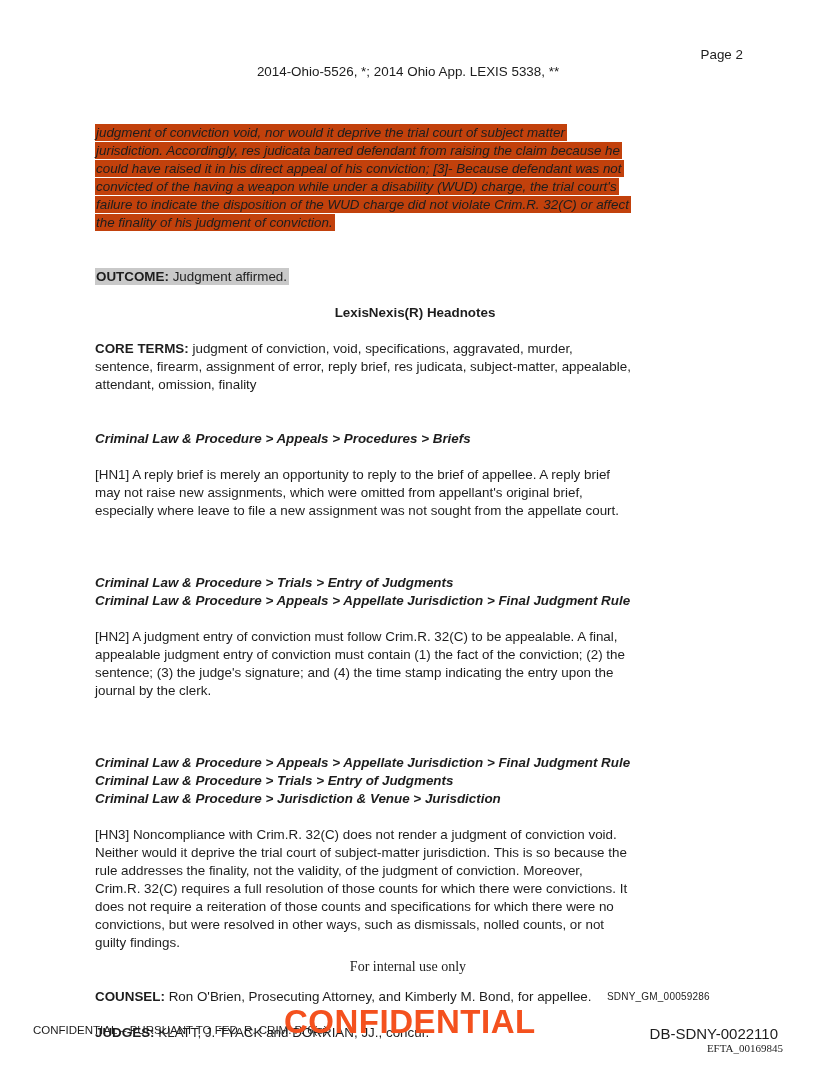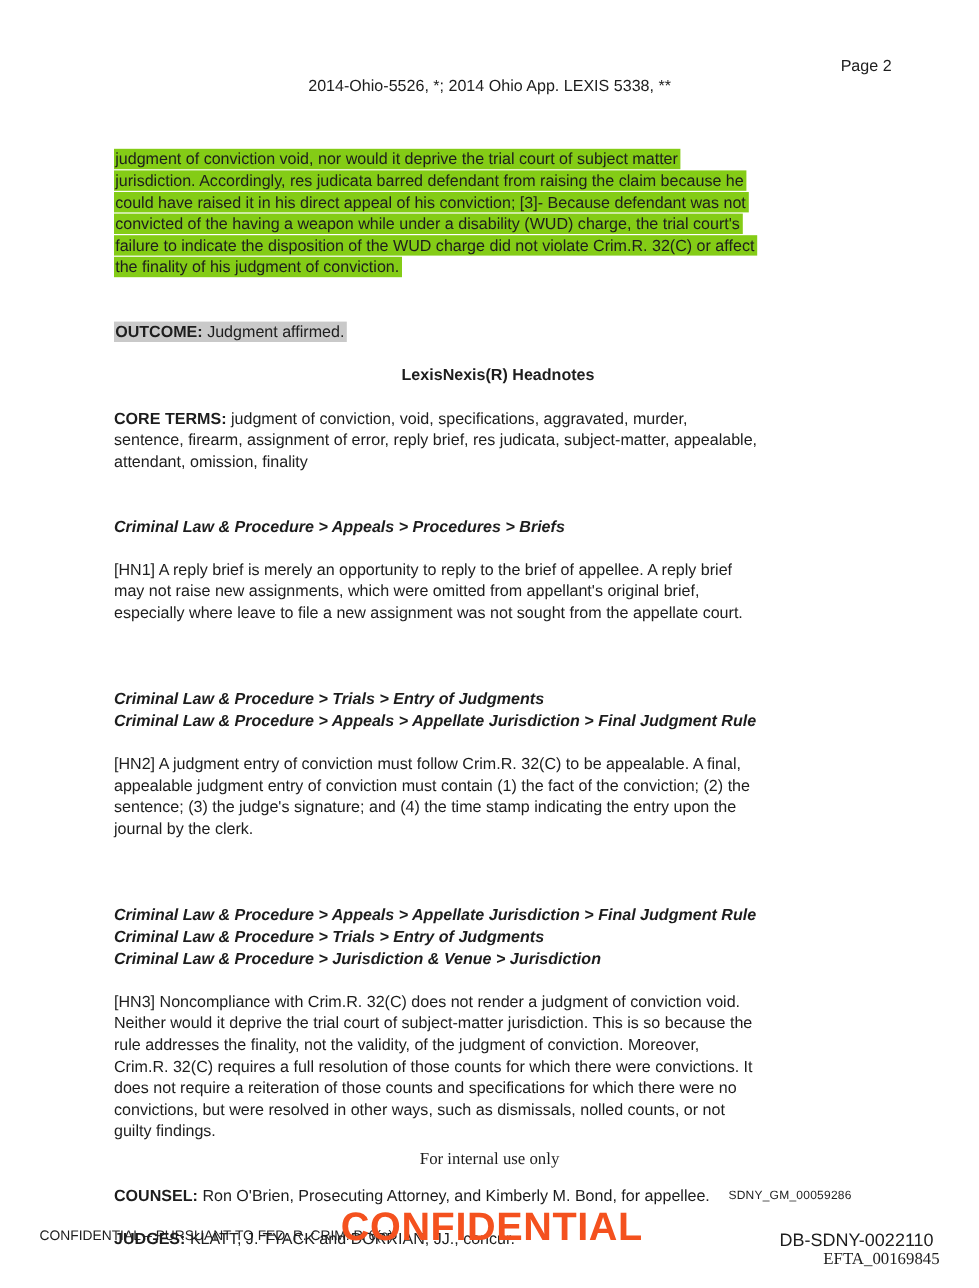--- a/index.html
+++ b/index.html
@@ -49,35 +49,35 @@
   .rule-line{
     position:absolute;top:1024px;left:33px;
     font-size:11.5px;z-index:1;
   }
   .bates-db{
     position:absolute;top:1025px;right:38px;
     font-size:15px;
   }
   .bates-efta{
     position:absolute;top:1042px;right:33px;
-    font-family:"Liberation Serif",serif;font-size:14px;
+    font-family:"Liberation Serif",serif;font-size:11px;
   }
 </style>
 </head>
 <body>
 
 <div class="page">
 
   <div class="page-number">Page 2</div>
   <div class="citation">2014-Ohio-5526, *; 2014 Ohio App. LEXIS 5338, **</div>
 
   <div class="content">
 
     <div class="para">
-      <span class="hl" style="background-color: #84cc16;">judgment of conviction void, nor would it deprive the trial court of subject matter
+      <span class="hl" style="background-color: #c2410c; font-style: italic;">judgment of conviction void, nor would it deprive the trial court of subject matter
 jurisdiction. Accordingly, res judicata barred defendant from raising the claim because he
 could have raised it in his direct appeal of his conviction; [3]- Because defendant was not
 convicted of the having a weapon while under a disability (WUD) charge, the trial court's
 failure to indicate the disposition of the WUD charge did not violate Crim.R. 32(C) or affect
 the finality of his judgment of conviction.</span>
     </div>
 
     <div class="para">
       <span class="hl" style="background-color: rgb(201, 201, 201);"><b class="bold">OUTCOME:</b><span> Judgment affirmed.</span></span>
     </div>

